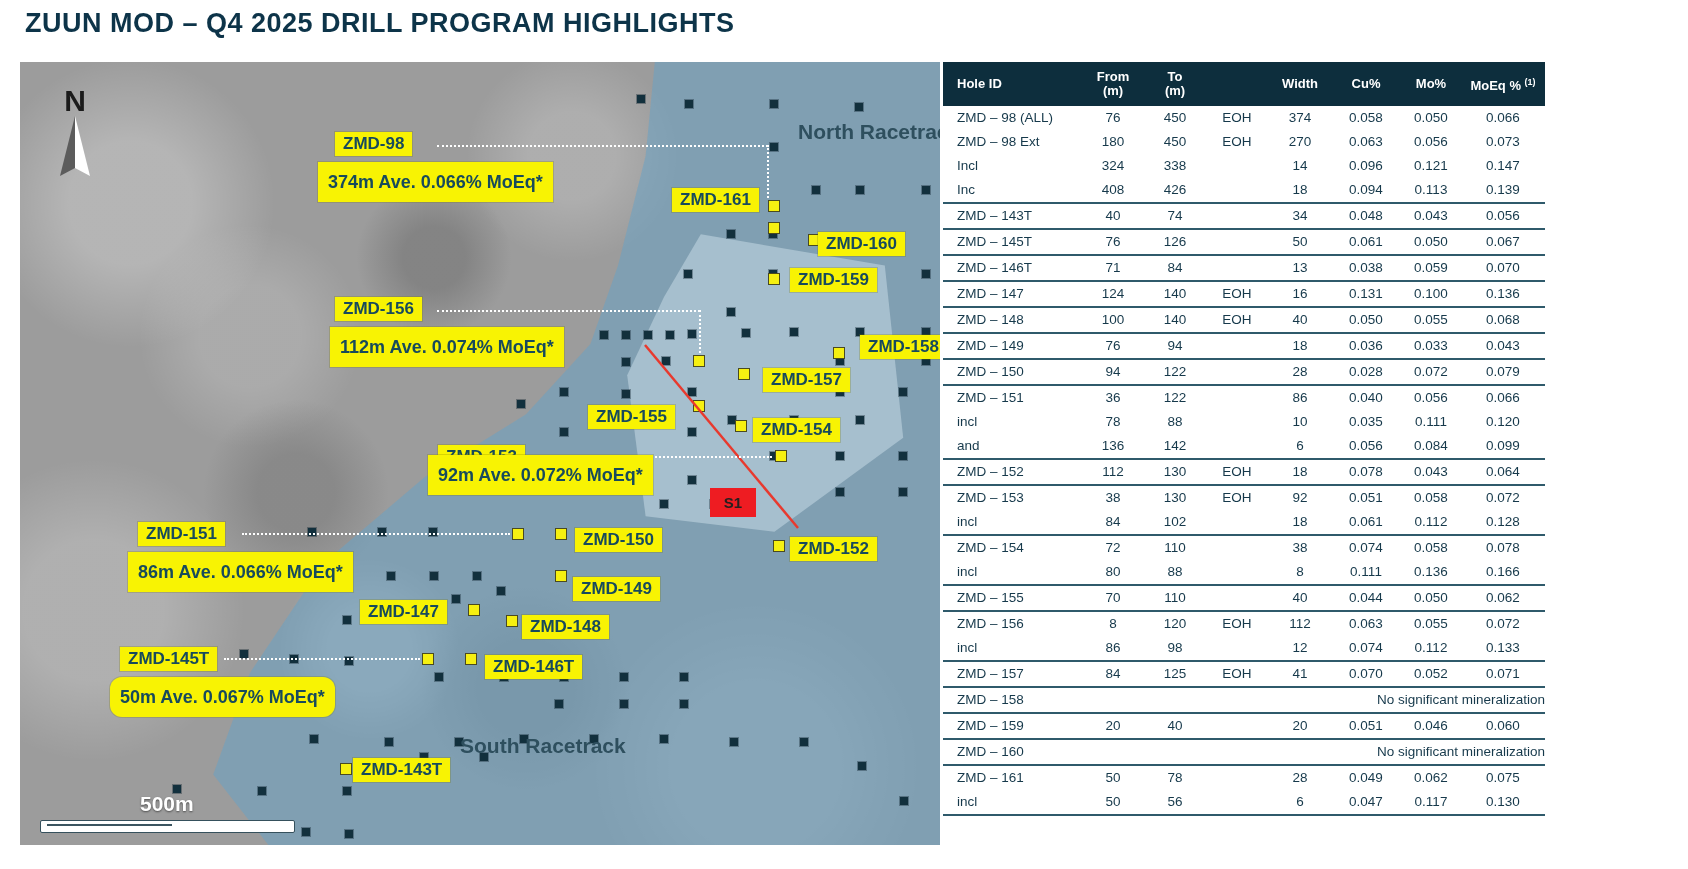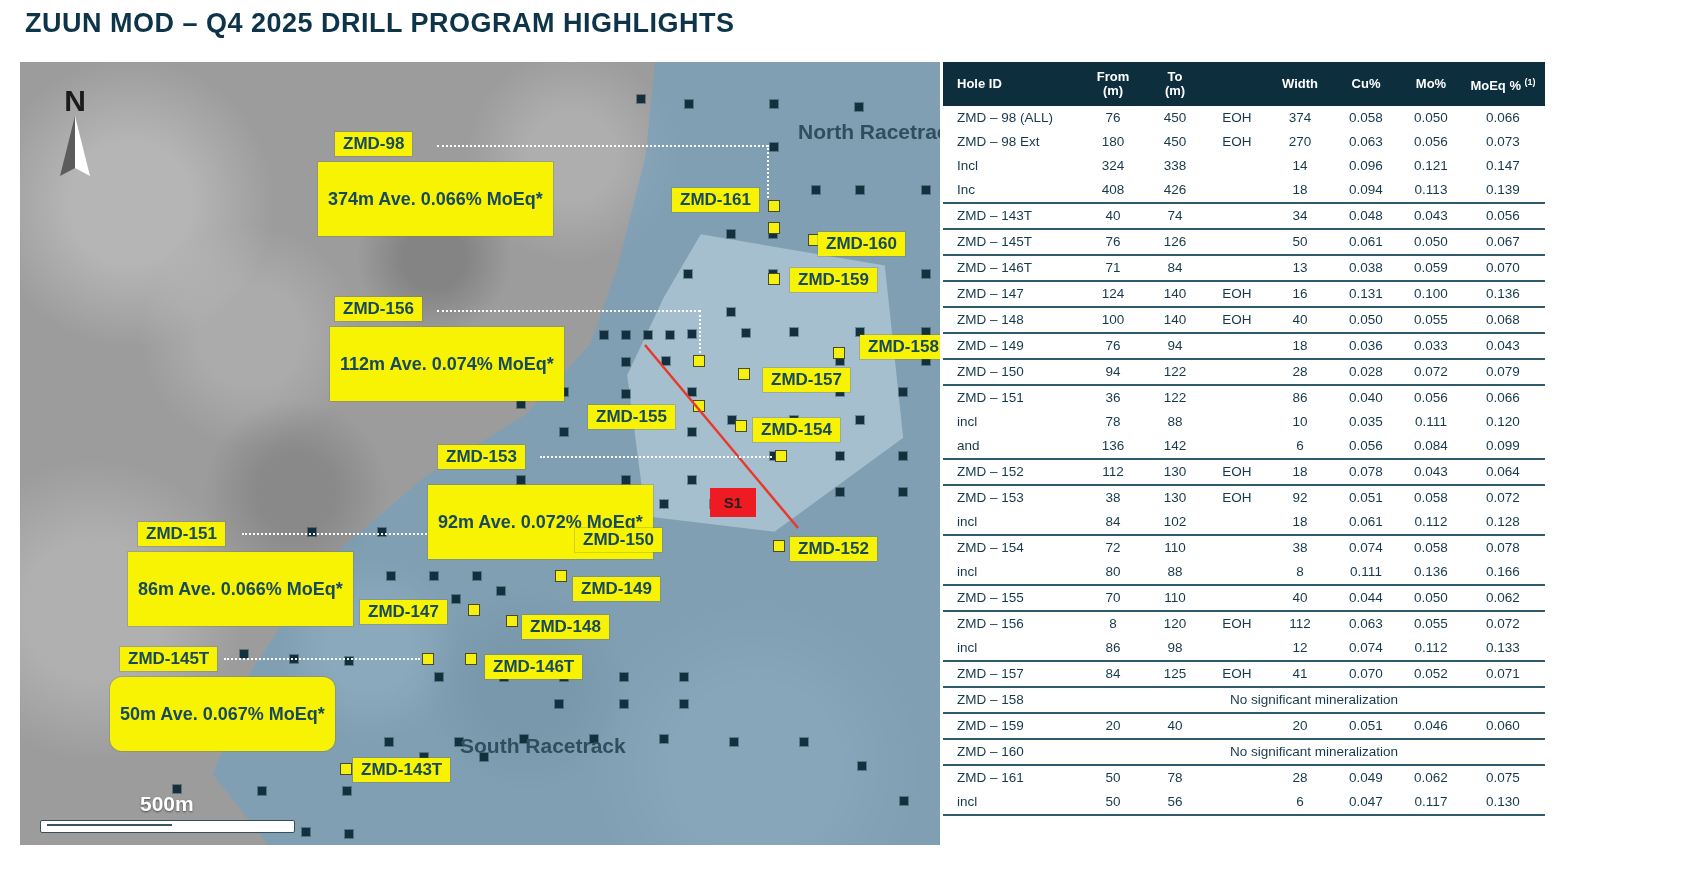--- a/index.html
+++ b/index.html
@@ -21,21 +21,21 @@
   }
   .blue-overlay{position:absolute;inset:0;background:rgba(106,163,196,.55);
     clip-path:polygon(69% 0%,100% 0%,100% 100%,27% 100%,21% 91%,25% 78%,33% 64%,44% 53%,55% 45%,62% 36%,65% 26%,68% 12%);}
   .blue-pale{position:absolute;inset:0;background:rgba(213,231,239,.45);
     clip-path:polygon(74% 22%,94% 26%,96% 48%,82% 60%,68% 58%,66% 40%,70% 30%);}
   .north{position:absolute;left:32px;top:24px;width:46px;text-align:center;}
   .north .n{font-size:30px;font-weight:bold;color:#1b1b1b;display:block;line-height:30px;}
   .map-label{position:absolute;background:#f8f303;color:#174a5c;font-weight:bold;font-size:17px;
     line-height:20px;padding:2px 8px;white-space:nowrap;box-shadow:0 0 0 1px rgba(120,120,0,.25);}
   .callout-stat{position:absolute;background:#f8f303;color:#174a5c;font-weight:bold;font-size:18px;
-    line-height:22px;padding:26px 10px;white-space:nowrap;box-shadow:0 0 0 1px rgba(120,120,0,.25);}
+    line-height:22px;padding:9px 10px;white-space:nowrap;box-shadow:0 0 0 1px rgba(120,120,0,.25);}
   .race-label{position:absolute;color:#2e4f5e;font-size:21px;font-weight:600;white-space:nowrap;}
   .collar-prev{position:absolute;width:8px;height:8px;background:#12303d;outline:1px solid rgba(10,30,40,.35);}
   .collar-q4{position:absolute;width:12px;height:12px;background:#f6f011;border:1.5px solid #4a4a20;box-sizing:border-box;}
   .leader{position:absolute;}
   .leader.h{border-top:2px dotted #ffffff;height:0;}
   .leader.v{border-left:2px dotted #ffffff;width:0;}
   .s1-box{position:absolute;left:690px;top:426px;width:46px;height:29px;background:#ee1c22;
     color:#26201f;font-weight:bold;font-size:15px;display:flex;align-items:center;justify-content:center;}
   .redline{position:absolute;inset:0;pointer-events:none;}
   .legend-box{position:absolute;left:785px;top:643px;width:150px;height:92px;background:rgba(206,208,209,.88);
@@ -48,21 +48,21 @@
   .scale-bar .inner{position:absolute;left:6px;top:3px;width:125px;height:2px;background:#3b5560;}
   
   .rtable{position:absolute;left:943px;top:62px;width:602px;}
   .thead{background:#0d2e3d;color:#ffffff;display:flex;align-items:center;height:44px;font-weight:bold;font-size:13px;}
   .trow{display:flex;align-items:center;height:24px;font-size:13.5px;color:#16394b;background:#fff;}
   .trow.divider{border-bottom:2px solid #2f5a6b;}
   .trow:last-child{border-bottom:2px solid #2f5a6b;}
   .c{text-align:center;line-height:14px;}
   .c0{width:140px;text-align:left;padding-left:14px;box-sizing:border-box;}
   .c1{width:60px;}.c2{width:64px;}.c3{width:60px;}.c4{width:66px;}.c5{width:66px;}.c6{width:64px;}.c7{width:80px;}
-  .note{flex:1;text-align:center;}
+  .note{flex:1;text-align:right;}
   sup{font-size:9px;}
 </style>
 </head>
 <body>
 
 <h1 class="page-title">ZUUN MOD – Q4 2025 DRILL PROGRAM HIGHLIGHTS</h1>
 
 <div class="map">
   <div class="blue-overlay"></div>
   <div class="blue-pale"></div>
@@ -198,21 +198,21 @@
       <div class="leader h" style="left: 520px; top: 394px; width: 232px;"></div>
       <div class="leader h" style="left: 222px; top: 471px; width: 268px;"></div>
       <div class="leader h" style="left: 204px; top: 596px; width: 196px;"></div>
     </div>
   <div id="labels">
       <div class="map-label" style="left: 315px; top: 70px;">ZMD-98</div>
       <div class="callout-stat" style="left: 298px; top: 100px;">374m Ave. 0.066% MoEq*</div>
       <div class="map-label" style="left: 315px; top: 235px;">ZMD-156</div>
       <div class="callout-stat" style="left: 310px; top: 265px;">112m Ave. 0.074% MoEq*</div>
       <div class="map-label" style="left: 418px; top: 383px;">ZMD-153</div>
-      <div class="callout-stat" style="left: 408px; top: 423px;">92m Ave. 0.072% MoEq*</div>
+      <div class="callout-stat" style="left: 408px; top: 393px;">92m Ave. 0.072% MoEq*</div>
       <div class="map-label" style="left: 118px; top: 460px;">ZMD-151</div>
       <div class="callout-stat" style="left: 108px; top: 490px;">86m Ave. 0.066% MoEq*</div>
       <div class="map-label" style="left: 100px; top: 585px;">ZMD-145T</div>
       <div class="callout-stat" style="left: 90px; top: 615px; border-radius: 12px;">50m Ave. 0.067% MoEq*</div>
       <div class="map-label" style="left: 652px; top: 126px;">ZMD-161</div>
       <div class="map-label" style="left: 798px; top: 170px;">ZMD-160</div>
       <div class="map-label" style="left: 770px; top: 206px;">ZMD-159</div>
       <div class="map-label" style="left: 840px; top: 273px;">ZMD-158</div>
       <div class="map-label" style="left: 743px; top: 306px;">ZMD-157</div>
       <div class="map-label" style="left: 568px; top: 343px;">ZMD-155</div>

